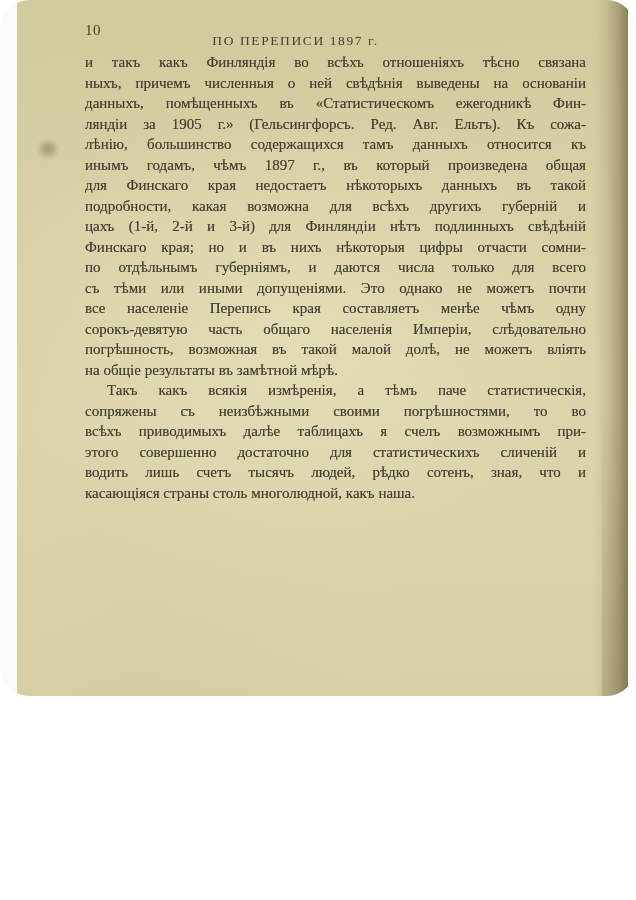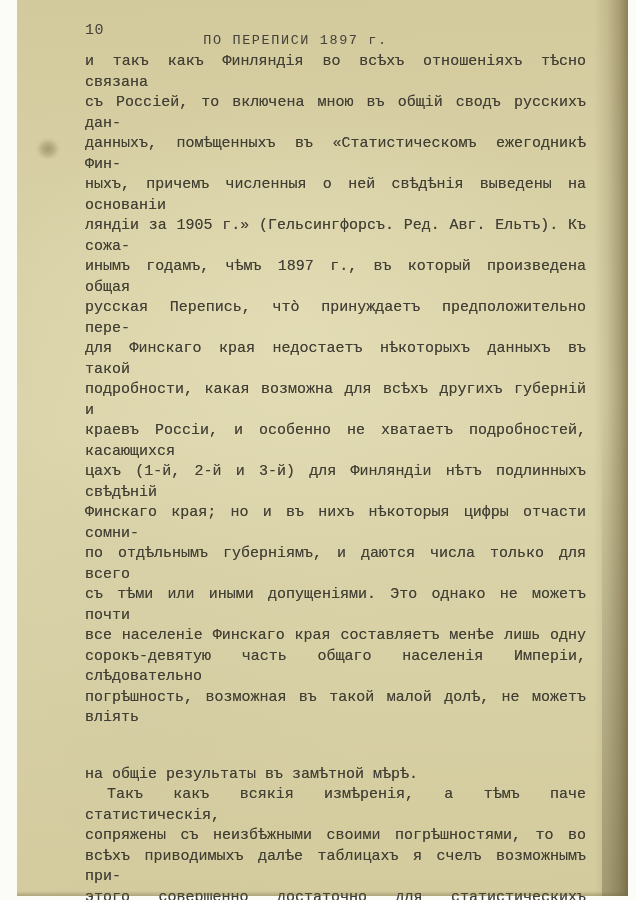--- a/index.html
+++ b/index.html
@@ -1,24 +1,25 @@
 <!DOCTYPE html>
 <html><head>
 <meta charset="utf-8">
 <style>
   html, body { margin: 0; padding: 0; }
   body { background: #ffffff; }
 
   .scan {
     position: relative;
     width: 636px;
-    height: 900px;
+    height: 696px;
     background: #fbfbf8;
     overflow: hidden;
-    font-family: Liberation Mono, monospace;
+    font-family: Liberation Serif, serif;
+    border-radius: 30px;
   }
 
   
   .paper {
     position: absolute;
     left: 17px; top: 0;
     width: 611px; height: 896px;
     background:
       radial-gradient(ellipse 420px 330px at 46% 38%, rgba(235,229,192,0.50), rgba(235,229,192,0) 75%),
       radial-gradient(ellipse 300px 420px at 20% 80%, rgba(210,200,160,0.35), rgba(210,200,160,0) 70%),
@@ -95,52 +96,50 @@
     font-size: 15px;
     line-height: 20.5px;
     color: #413e34;
     text-shadow: 0 0 0.5px rgba(62,58,46,0.55);
   }
   .line {
     text-align: justify;
     text-align-last: justify;
     white-space: normal;
   }
-  .line.last { text-align-last: left; margin-top: 36px; }
+  .line.last { text-align-last: left; }
   .line.indent { text-indent: 22px; }
 </style>
 </head>
 <body>
 
 <div class="scan">
   <div class="paper">
 
     <div class="smudge"></div>
 
     <div class="header">
       <span class="page-number">10</span>
       <span class="running-title">ПО ПЕРЕПИСИ 1897 г.</span>
     </div>
 
     <div class="text-block">
         <div class="line">и такъ какъ Финляндія во всѣхъ отношеніяхъ тѣсно связана</div>
-        <div class="line">съ Россіей, то включена мною въ общій сводъ русскихъ дан-</div>
+        <div class="line">ныхъ, причемъ численныя о ней свѣдѣнія выведены на основаніи</div>
         <div class="line">данныхъ, помѣщенныхъ въ «Статистическомъ ежегодникѣ Фин-</div>
-        <div class="line">ныхъ, причемъ численныя о ней свѣдѣнія выведены на основаніи</div>
         <div class="line">ляндіи за 1905 г.» (Гельсингфорсъ. Ред. Авг. Ельтъ). Къ сожа-</div>
+        <div class="line">лѣнію, большинство содержащихся тамъ данныхъ относится къ</div>
         <div class="line">инымъ годамъ, чѣмъ 1897 г., въ который произведена общая</div>
-        <div class="line">русская Перепись, чтò принуждаетъ предположительно пере-</div>
         <div class="line">для Финскаго края недостаетъ нѣкоторыхъ данныхъ въ такой</div>
         <div class="line">подробности, какая возможна для всѣхъ другихъ губерній и</div>
-        <div class="line">краевъ Россіи, и особенно не хватаетъ подробностей, касающихся</div>
         <div class="line">цахъ (1-й, 2-й и 3-й) для Финляндіи нѣтъ подлинныхъ свѣдѣній</div>
         <div class="line">Финскаго края; но и въ нихъ нѣкоторыя цифры отчасти сомни-</div>
         <div class="line">по отдѣльнымъ губерніямъ, и даются числа только для всего</div>
         <div class="line">съ тѣми или иными допущеніями. Это однако не можетъ почти</div>
-        <div class="line">все населеніе Финскаго края составляетъ менѣе лишь одну</div>
+        <div class="line">все населеніе Перепись края составляетъ менѣе чѣмъ одну</div>
         <div class="line">сорокъ-девятую часть общаго населенія Имперіи, слѣдовательно</div>
         <div class="line">погрѣшность, возможная въ такой малой долѣ, не можетъ вліять</div>
         <div class="line last">на общіе результаты въ замѣтной мѣрѣ.</div>
         <div class="line indent">Такъ какъ всякія измѣренія, а тѣмъ паче статистическія,</div>
         <div class="line">сопряжены съ неизбѣжными своими погрѣшностями, то во</div>
         <div class="line">всѣхъ приводимыхъ далѣе таблицахъ я счелъ возможнымъ при-</div>
         <div class="line">этого совершенно достаточно для статистическихъ сличеній и</div>
         <div class="line">водить лишь счетъ тысячъ людей, рѣдко сотенъ, зная, что и</div>
         <div class="line last">касающіяся страны столь многолюдной, какъ наша.</div>
       </div>

